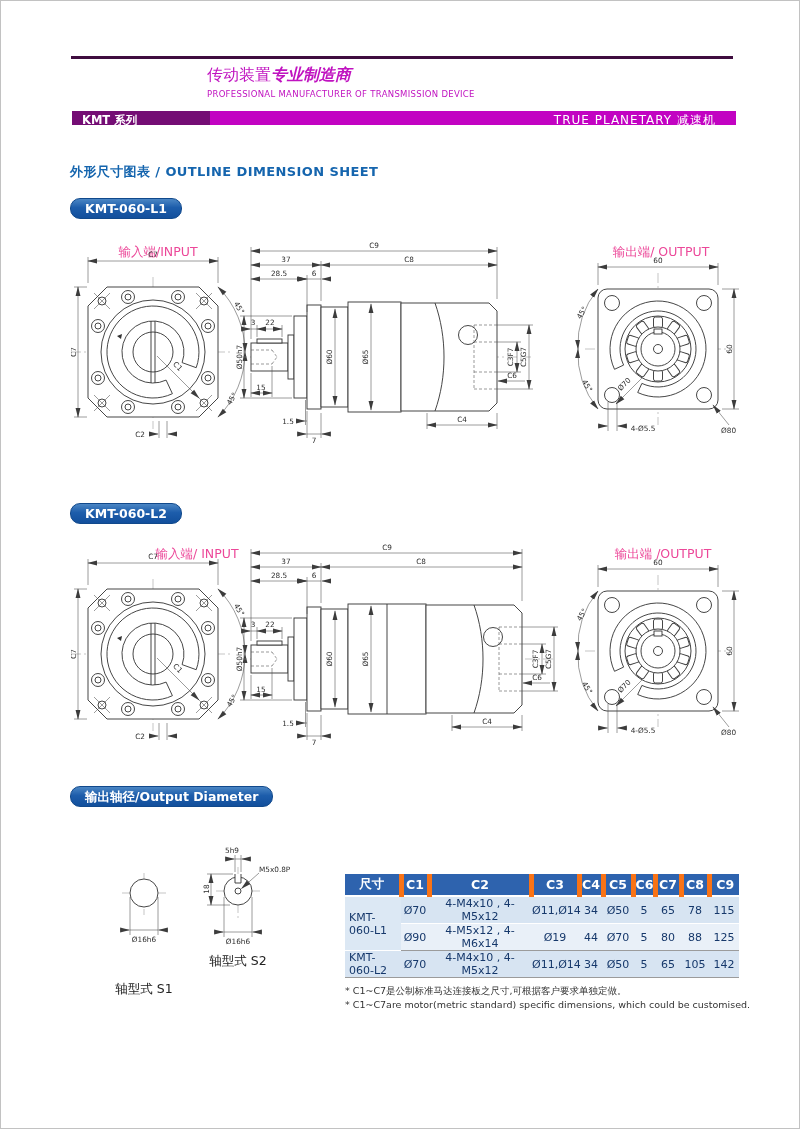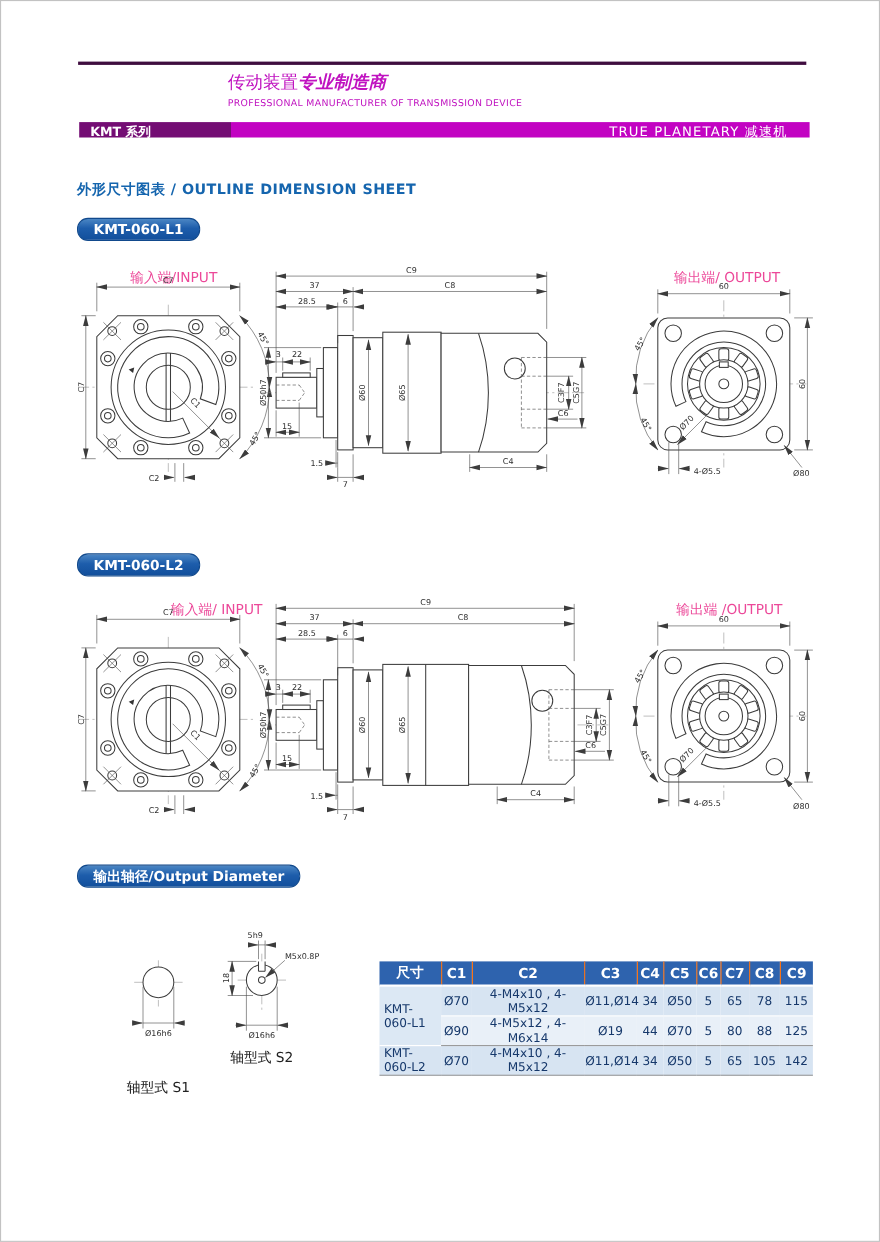--- a/index.html
+++ b/index.html
@@ -31,21 +31,21 @@
   .dl{stroke:#4a4a4a;stroke-width:.55;fill:none;}
   .dm{stroke:#4a4a4a;stroke-width:.55;fill:none;marker-start:url(#arw);marker-end:url(#arw);}
   .de{stroke:#4a4a4a;stroke-width:.55;fill:none;marker-end:url(#arw);}
   .ds{stroke:#4a4a4a;stroke-width:.55;fill:none;marker-start:url(#arw);}
   .cl{stroke:#8a8a8a;stroke-width:.5;fill:none;stroke-dasharray:10,3,2,3;}
   .hl{stroke:#555;stroke-width:.6;fill:none;stroke-dasharray:3,2;}
   .dt{font-family:"DejaVu Sans",sans-serif;font-size:7.3px;fill:#2e2e2e;}
 
   
   table.dims{border-collapse:collapse;table-layout:fixed;width:394px;font-family:"DejaVu Sans","Liberation Sans",sans-serif;}
-  table.dims th{background:#2e63ae;color:#fff;font-size:12.5px;font-weight:bold;height:21px;border-right:1px solid #f97316;border-bottom:2px solid #fff;padding:0;}
+  table.dims th{background:#2e63ae;color:#fff;font-size:12.5px;font-weight:bold;height:21px;border-right:5px solid #f97316;border-bottom:2px solid #fff;padding:0;}
   table.dims th:last-child{border-right:none;}
   table.dims td{font-size:11px;color:#16386b;text-align:center;height:17px;padding:0 1px;}
   tr.r1 td{background:#d7e4f2;border-bottom:1px solid #fff;}
   tr.r2 td{background:#e9f0f8;border-bottom:1.5px solid #9b9b9b;}
   tr.r3 td{background:#d7e4f2;border-bottom:1.5px solid #9b9b9b;}
   td.model{text-align:left !important;padding-left:4px !important;background:#dce8f4 !important;font-size:11.5px;}
   tr.r3 td.model{background:#d7e4f2 !important;}
   .notes{font-size:9.5px;color:#333;line-height:13.5px;}
 </style>
 </head>
@@ -583,15 +583,19 @@
           <td>Ø11,Ø14</td>
           <td>34</td>
           <td>Ø50</td>
           <td>5</td>
           <td>65</td>
           <td>105</td>
           <td>142</td>
         </tr>
       </tbody>
     </table>
+    <div class="notes" style="margin-top:6px;">
+      <div>* C1~C7是公制标准马达连接板之尺寸,可根据客户要求单独定做。</div>
+      <div>* C1~C7are motor(metric standard)  specific dimensions, which could be customised.</div>
+    </div>
   </div>
 
 </div>
 
 </body></html>

